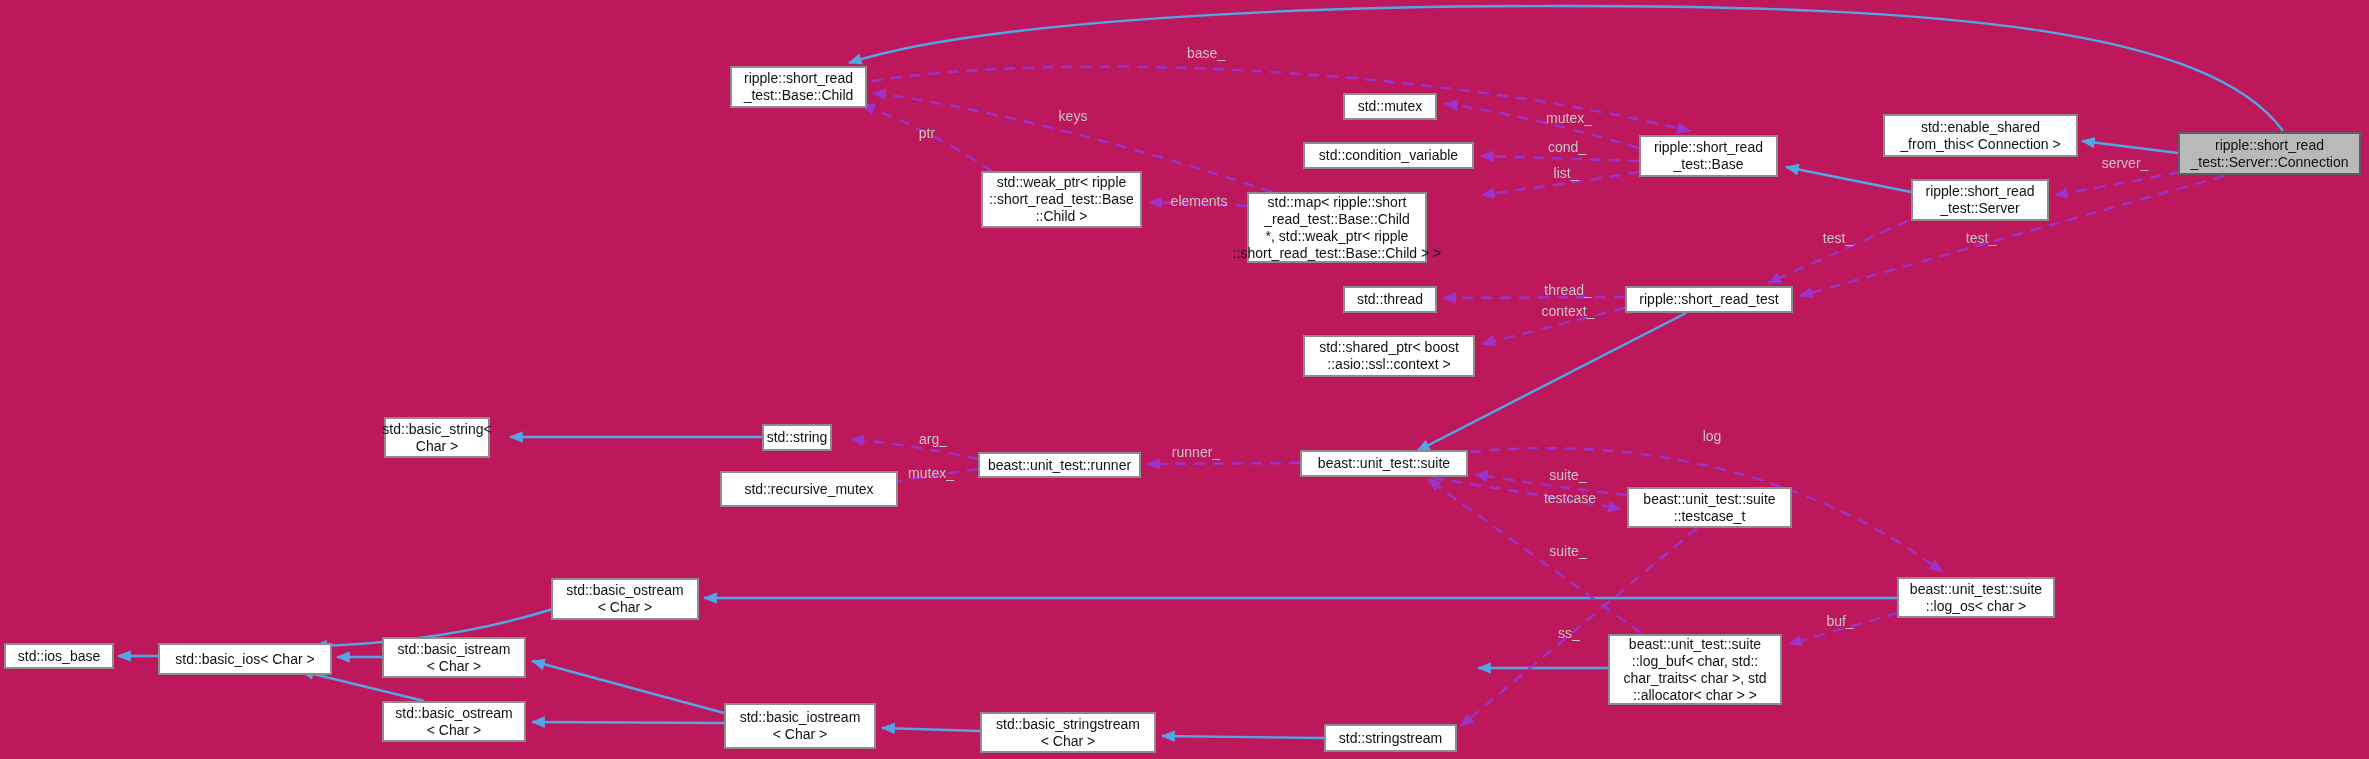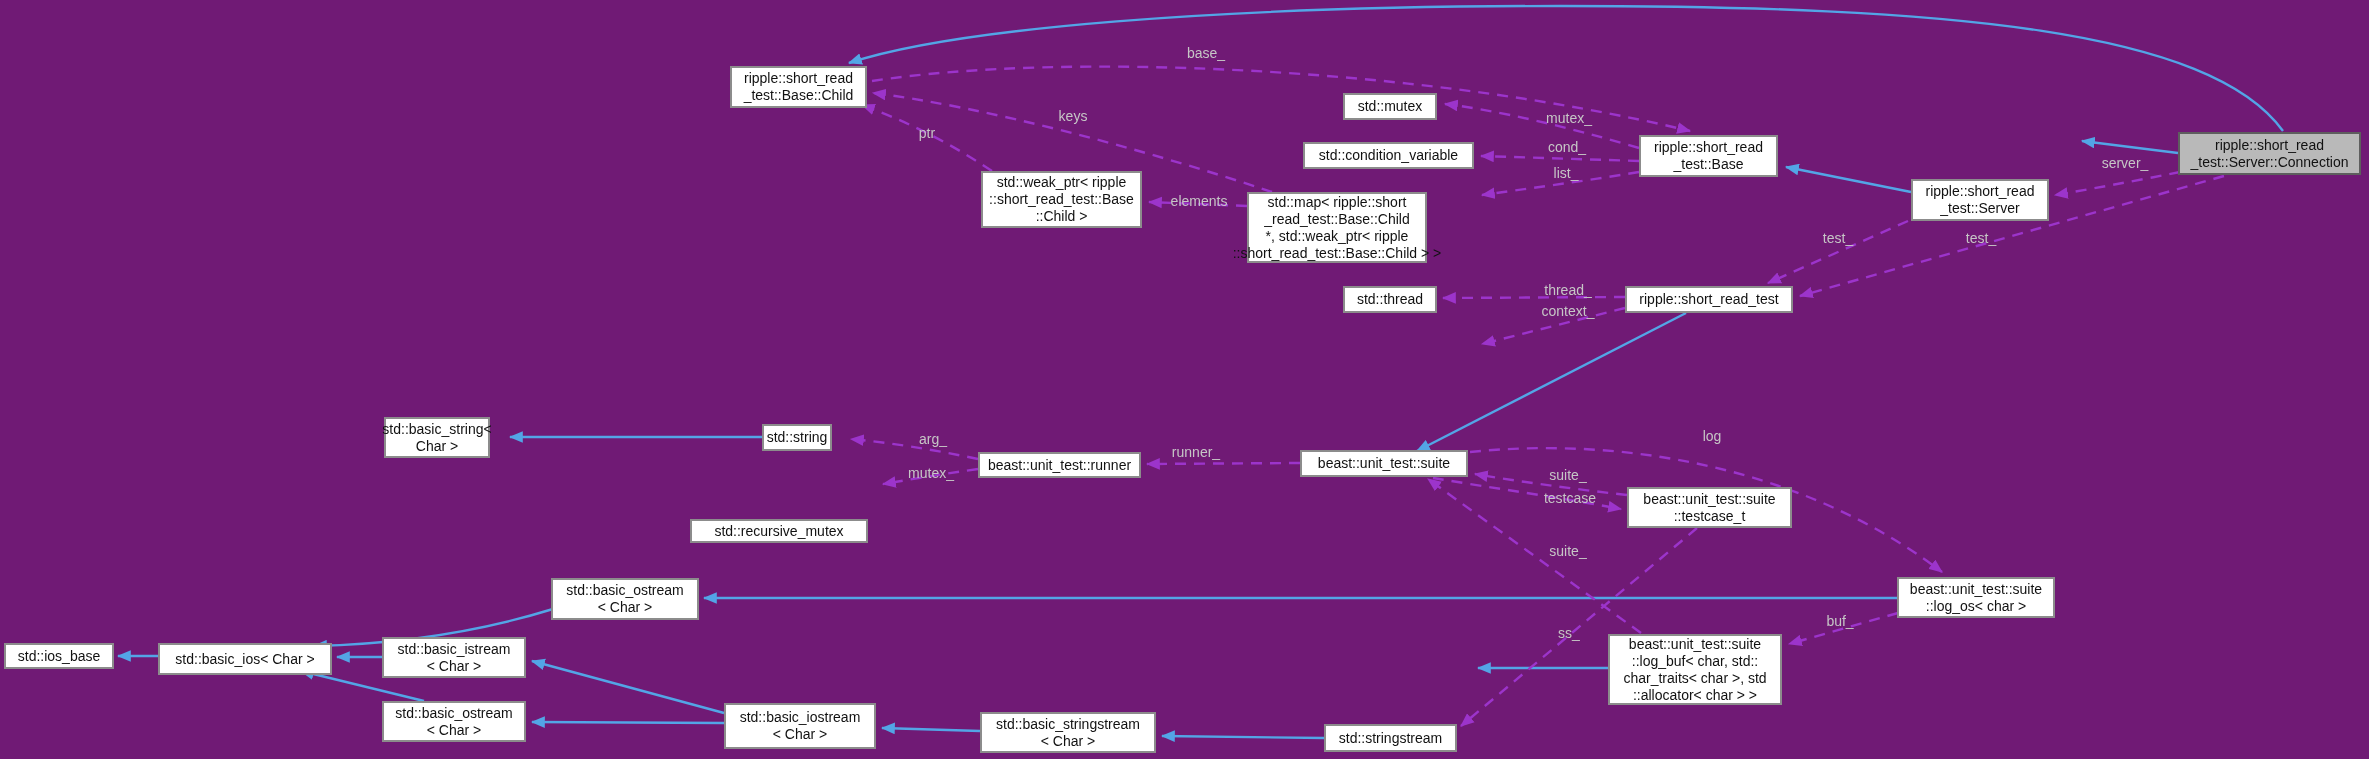--- a/index.html
+++ b/index.html
@@ -1,19 +1,19 @@
 <!DOCTYPE html>
 <html style="--blue: #53A5E6; --purple: #9C34CB; --node-fill: #FFFFFF; --node-border: #8C8C8C; --node-text: #111111; --highlight-fill: #B9B9B9; --label-text: #C6C6C6;"><head>
 <meta charset="utf-8">
 <style>
   html,body{margin:0;padding:0;background:#000;}
   #canvas{
     position:relative;
     width:2369px;height:759px;
-    background:#701a75;
+    background:#be185d;
     font-family:"Liberation Sans", sans-serif;
     overflow:hidden;
   }
   #edges-svg{position:absolute;left:0;top:0;width:2369px;height:759px;}
   .edge{fill:none;stroke-width:2.4px;}
   .inheritance{stroke:var(--blue);}
   .usage{stroke:var(--purple);stroke-dasharray:11 8;}
   .m-blue{fill:var(--blue);}
   .m-purple{fill:var(--purple);}
   .node{
@@ -118,20 +118,24 @@
     <div class="node" style="left: 1343px; top: 93px; width: 94px; height: 27px;">
       <div class="nline">std::mutex</div>
     </div>
     <div class="node" style="left: 1303px; top: 142px; width: 171px; height: 27px;">
       <div class="nline">std::condition_variable</div>
     </div>
     <div class="node" style="left: 1639px; top: 135px; width: 139px; height: 42px;">
       <div class="nline">ripple::short_read</div>
       <div class="nline">_test::Base</div>
     </div>
+    <div class="node" style="left: 1883px; top: 114px; width: 195px; height: 43px;">
+      <div class="nline">std::enable_shared</div>
+      <div class="nline">_from_this&lt; Connection &gt;</div>
+    </div>
     <div class="node highlight" style="left: 2178px; top: 132px; width: 183px; height: 43px;">
       <div class="nline">ripple::short_read</div>
       <div class="nline">_test::Server::Connection</div>
     </div>
     <div class="node" style="left: 1911px; top: 179px; width: 138px; height: 42px;">
       <div class="nline">ripple::short_read</div>
       <div class="nline">_test::Server</div>
     </div>
     <div class="node" style="left: 981px; top: 171px; width: 161px; height: 57px;">
       <div class="nline">std::weak_ptr&lt; ripple</div>
@@ -143,31 +147,35 @@
       <div class="nline">_read_test::Base::Child</div>
       <div class="nline">*, std::weak_ptr&lt; ripple</div>
       <div class="nline">::short_read_test::Base::Child &gt; &gt;</div>
     </div>
     <div class="node" style="left: 1343px; top: 286px; width: 94px; height: 27px;">
       <div class="nline">std::thread</div>
     </div>
     <div class="node" style="left: 1625px; top: 286px; width: 168px; height: 27px;">
       <div class="nline">ripple::short_read_test</div>
     </div>
+    <div class="node" style="left: 1303px; top: 335px; width: 172px; height: 42px;">
+      <div class="nline">std::shared_ptr&lt; boost</div>
+      <div class="nline">::asio::ssl::context &gt;</div>
+    </div>
     <div class="node" style="left: 384px; top: 417px; width: 106px; height: 41px;">
       <div class="nline">std::basic_string&lt;</div>
       <div class="nline">Char &gt;</div>
     </div>
     <div class="node" style="left: 762px; top: 424px; width: 70px; height: 27px;">
       <div class="nline">std::string</div>
     </div>
     <div class="node" style="left: 978px; top: 452px; width: 163px; height: 26px;">
       <div class="nline">beast::unit_test::runner</div>
     </div>
-    <div class="node" style="left: 690px; top: 471px; width: 178px; height: 24px; margin-top: 48px;">
+    <div class="node" style="left: 720px; top: 471px; width: 178px; height: 36px;">
       <div class="nline">std::recursive_mutex</div>
     </div>
     <div class="node" style="left: 1300px; top: 450px; width: 168px; height: 27px;">
       <div class="nline">beast::unit_test::suite</div>
     </div>
     <div class="node" style="left: 1627px; top: 487px; width: 165px; height: 41px;">
       <div class="nline">beast::unit_test::suite</div>
       <div class="nline">::testcase_t</div>
     </div>
     <div class="node" style="left: 551px; top: 578px; width: 148px; height: 42px;">

